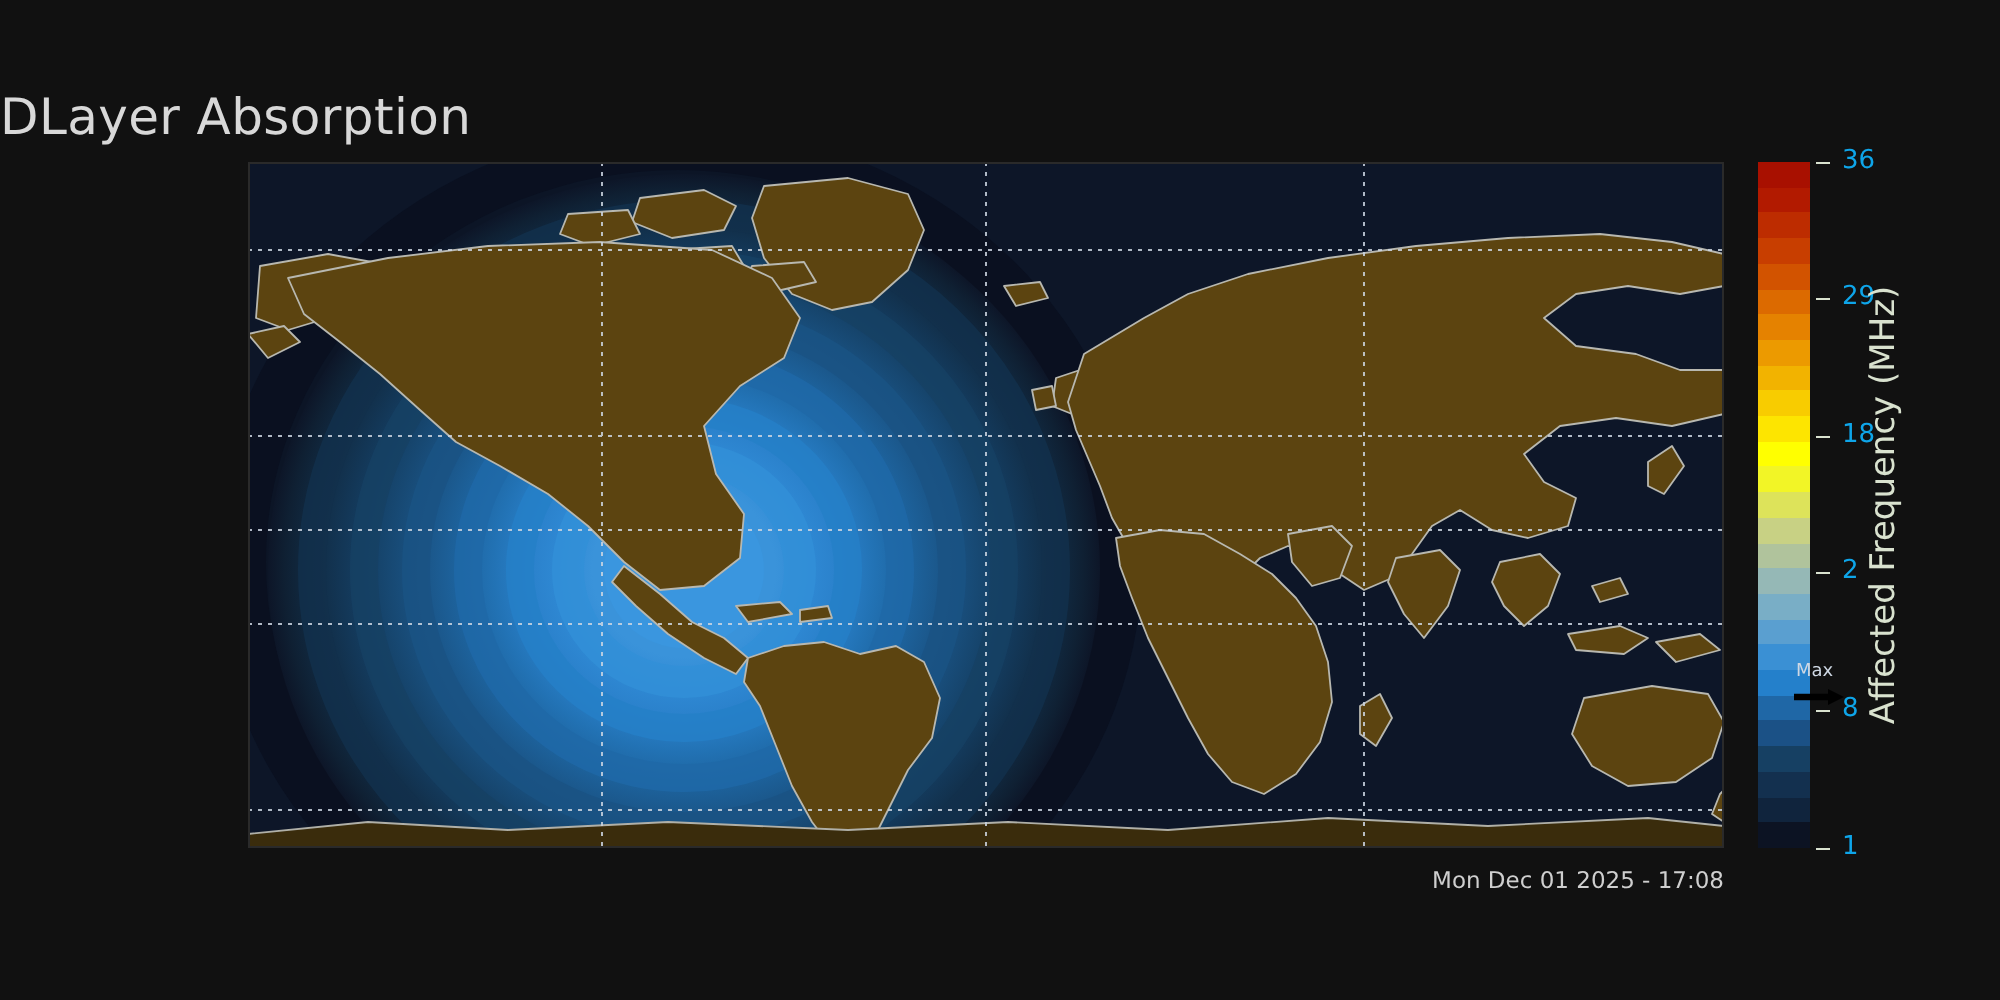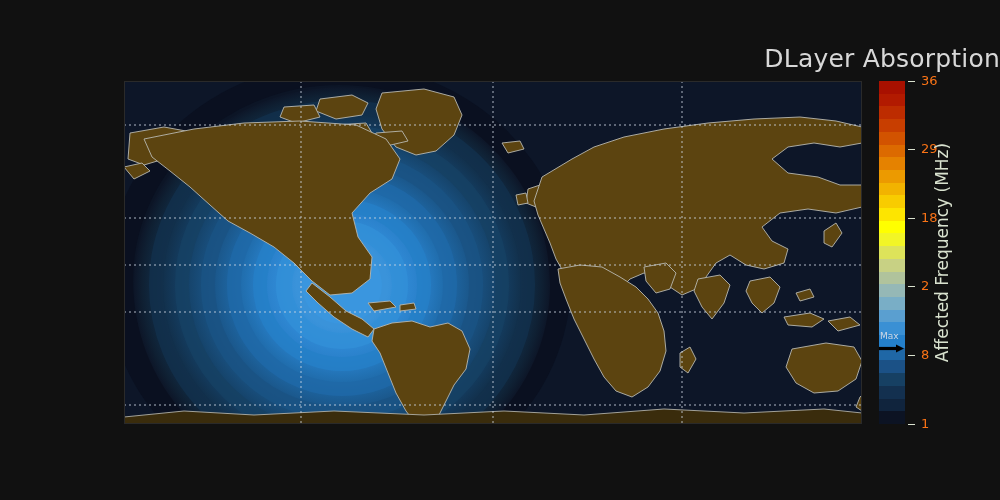--- a/index.html
+++ b/index.html
@@ -19,21 +19,21 @@
     inset: 0;
     background: #111111;
   }
 
   
   .title {
     position: absolute;
     left: 0;
     top: 44px;
     width: 1000px;
-    text-align: right;
+    text-align: left;
     color: #d8d8d8;
     font-size: 25px;
     letter-spacing: 0.2px;
   }
 
   
   .map-frame {
     position: absolute;
     left: 124px;
     top: 81px;
@@ -74,21 +74,21 @@
     height: 0;
   }
   .cbar-tick .dash {
     display: block;
     width: 7px;
     height: 1px;
     background: #d9e2cf;
     margin-left: 3px;
   }
   .cbar-tick .lbl {
-    color: #f97316;
+    color: #0ea5e9;
     font-size: 13px;
     margin-left: 6px;
     line-height: 1;
     transform: translateY(-1px);
   }
   .cbar-axis-label {
     position: absolute;
     left: 929px;
     top: 81px;
     width: 343px;
@@ -312,21 +312,21 @@
         <div class="cbar-band" style="background: rgb(242, 179, 0);"></div>
         <div class="cbar-band" style="background: rgb(236, 154, 0);"></div>
         <div class="cbar-band" style="background: rgb(229, 130, 0);"></div>
         <div class="cbar-band" style="background: rgb(220, 106, 0);"></div>
         <div class="cbar-band" style="background: rgb(210, 83, 0);"></div>
         <div class="cbar-band" style="background: rgb(200, 62, 0);"></div>
         <div class="cbar-band" style="background: rgb(189, 44, 0);"></div>
         <div class="cbar-band" style="background: rgb(178, 26, 0);"></div>
         <div class="cbar-band" style="background: rgb(168, 16, 0);"></div>
       </div>
-    <div class="max-marker" id="max-marker" style="top: 251.64px;">
+    <div class="max-marker" id="max-marker" style="top: 251.64px; margin-left: 18px;">
       <span class="mlabel">Max</span>
       <svg class="marrow" viewBox="0 0 26 9">
         <path d="M0,4.5 L18,4.5" stroke="#000000" stroke-width="3.2" fill="none"></path>
         <path d="M17,0.5 L25,4.5 L17,8.5 Z" fill="#000000"></path>
       </svg>
     </div>
     <div class="cbar-ticks" id="cbar-ticks">
         <div class="cbar-tick" style="top: 343px;">
           <span class="dash"></span>
           <span class="lbl">1</span>
@@ -351,15 +351,16 @@
           <span class="dash"></span>
           <span class="lbl">36</span>
         </div>
       </div>
   </div>
   <div class="cbar-axis-label">Affected Frequency (MHz)</div>
 
   <div class="status">
   </div>
 
+  <div class="timestamp">Mon Dec 01 2025 - 17:08</div>
 
 
 </div>
 
 </body></html>

